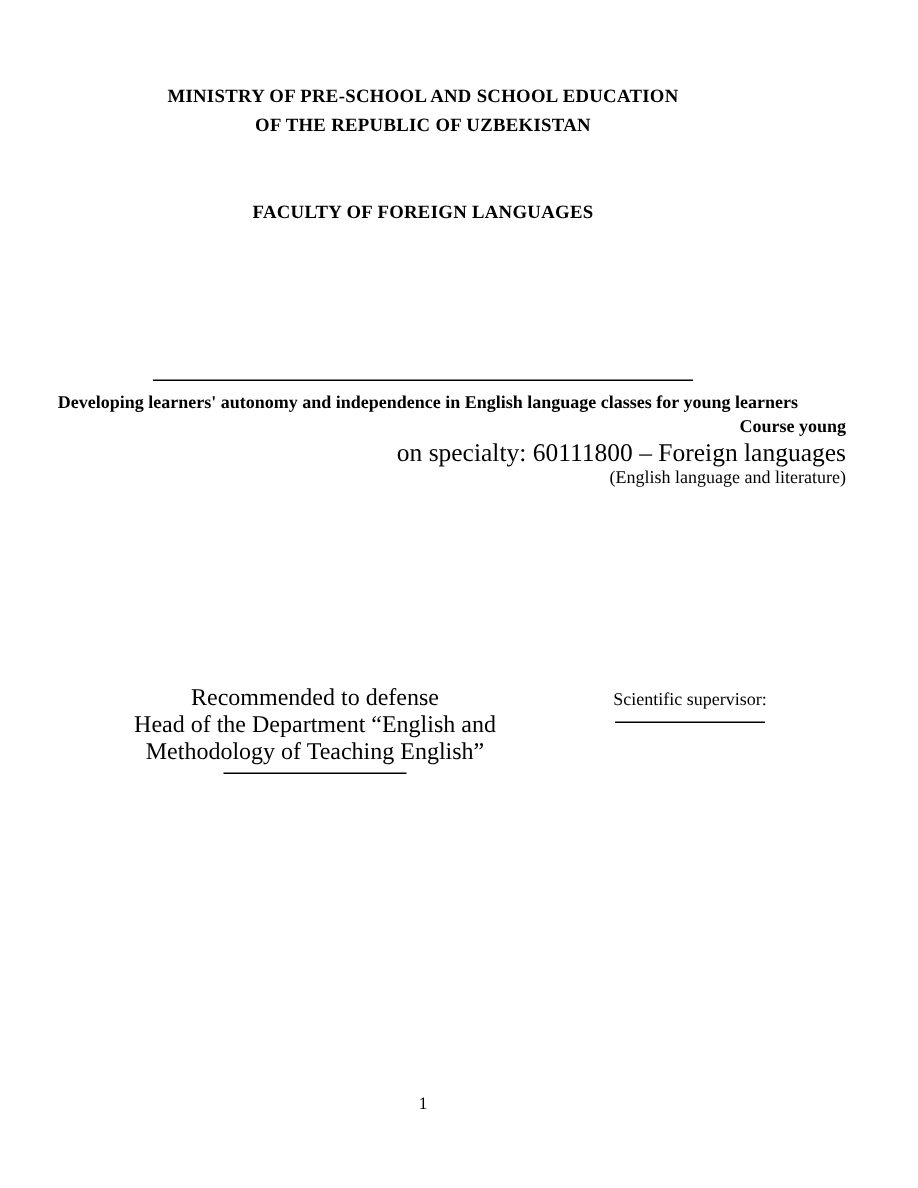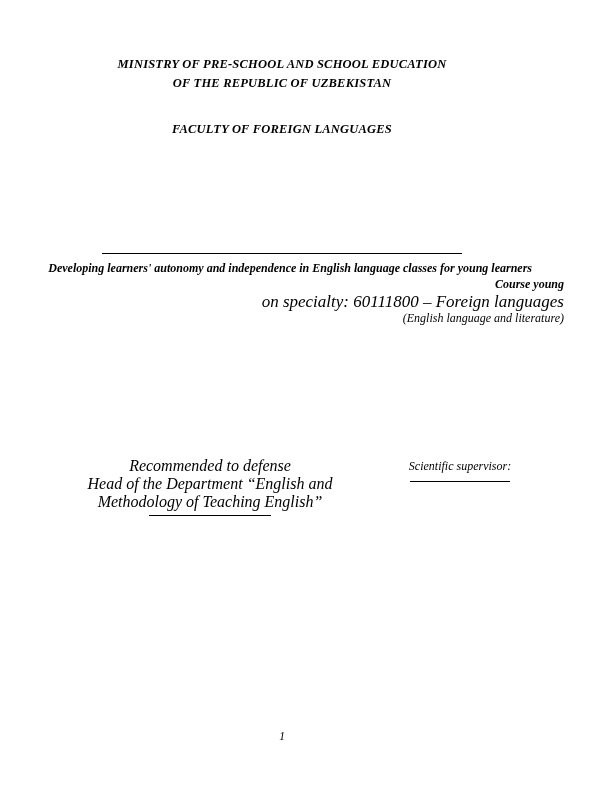--- a/index.html
+++ b/index.html
@@ -14,38 +14,37 @@
     color: #000000;
     position: relative;
     overflow: hidden;
   }
   .page {
     position: relative;
     width: 564px;
     height: 792px;
     box-sizing: border-box;
     padding: 0;
-    font-style: italic;
   }
   .header-block {
     position: absolute;
     top: 55px;
     left: 0;
     right: 0;
     text-align: center;
   }
   .header-line {
     font-weight: bold;
     font-size: 12.5px;
     line-height: 19px;
     letter-spacing: 0.2px;
   }
   .faculty-block {
     position: absolute;
-    top: 120px;
+    top: 132px;
     left: 0;
     right: 0;
     text-align: center;
   }
   .faculty-line {
     font-weight: bold;
     font-size: 12.5px;
     line-height: 19px;
     letter-spacing: 0.2px;
   }

